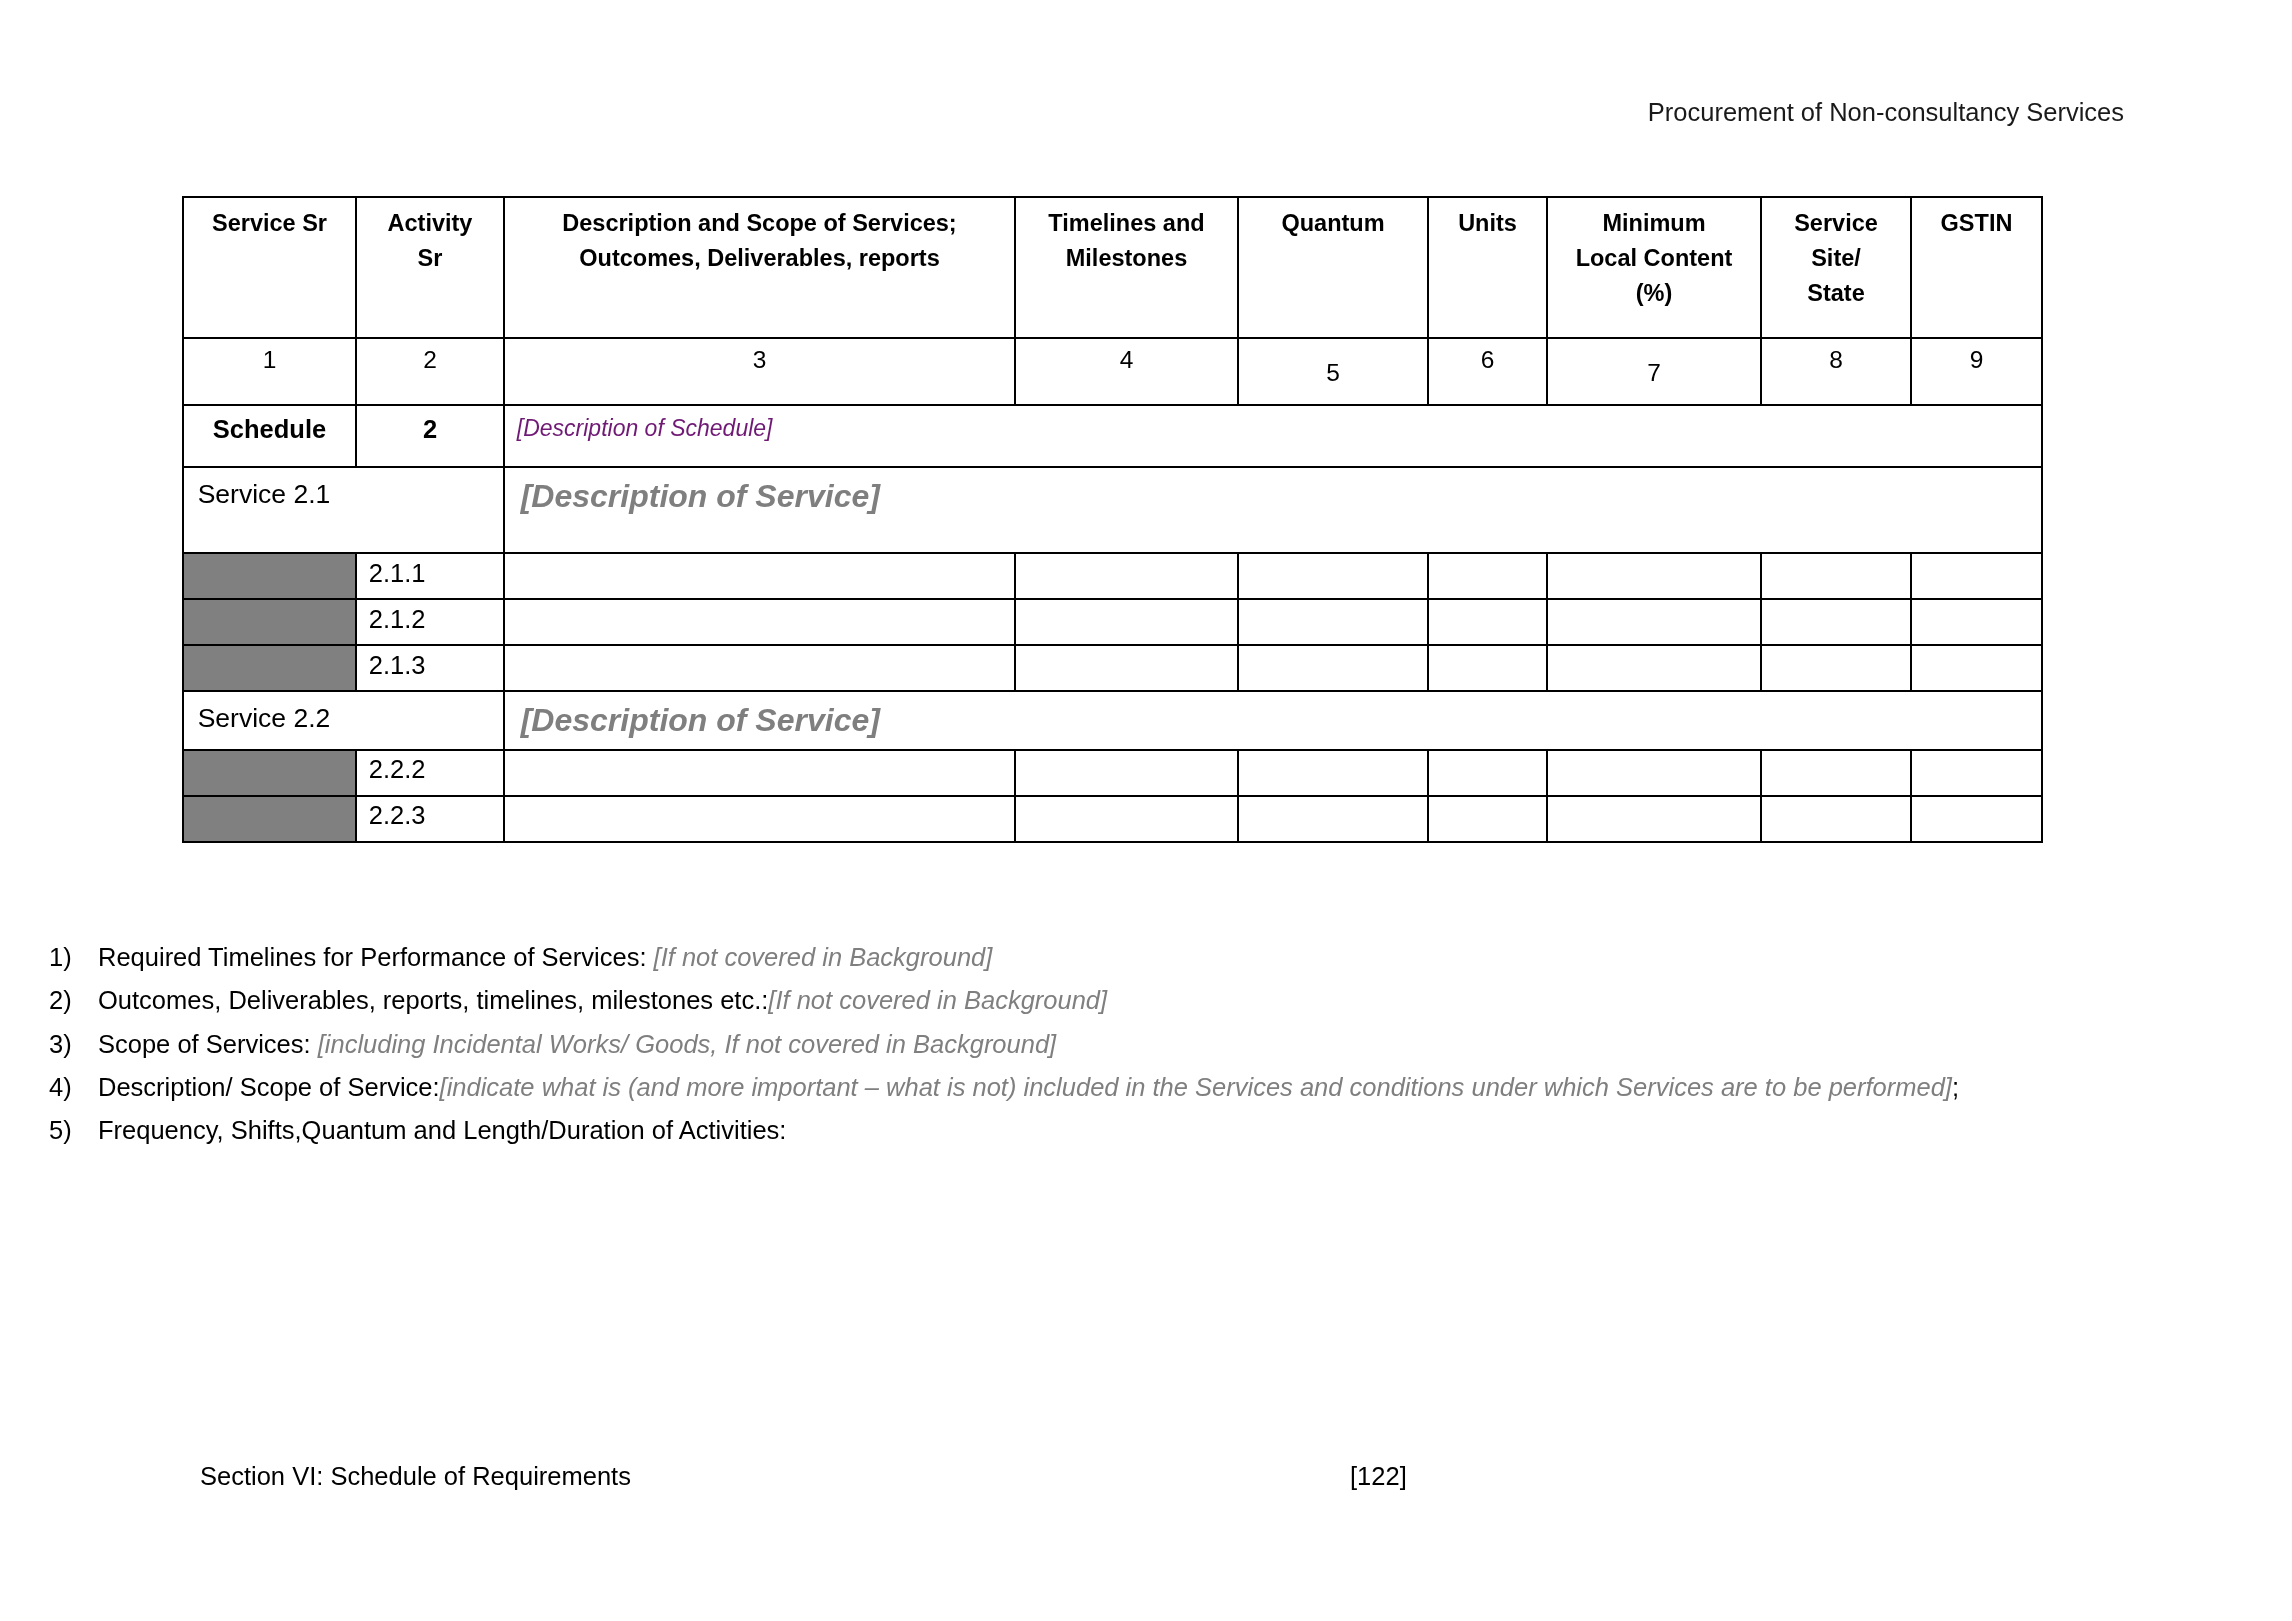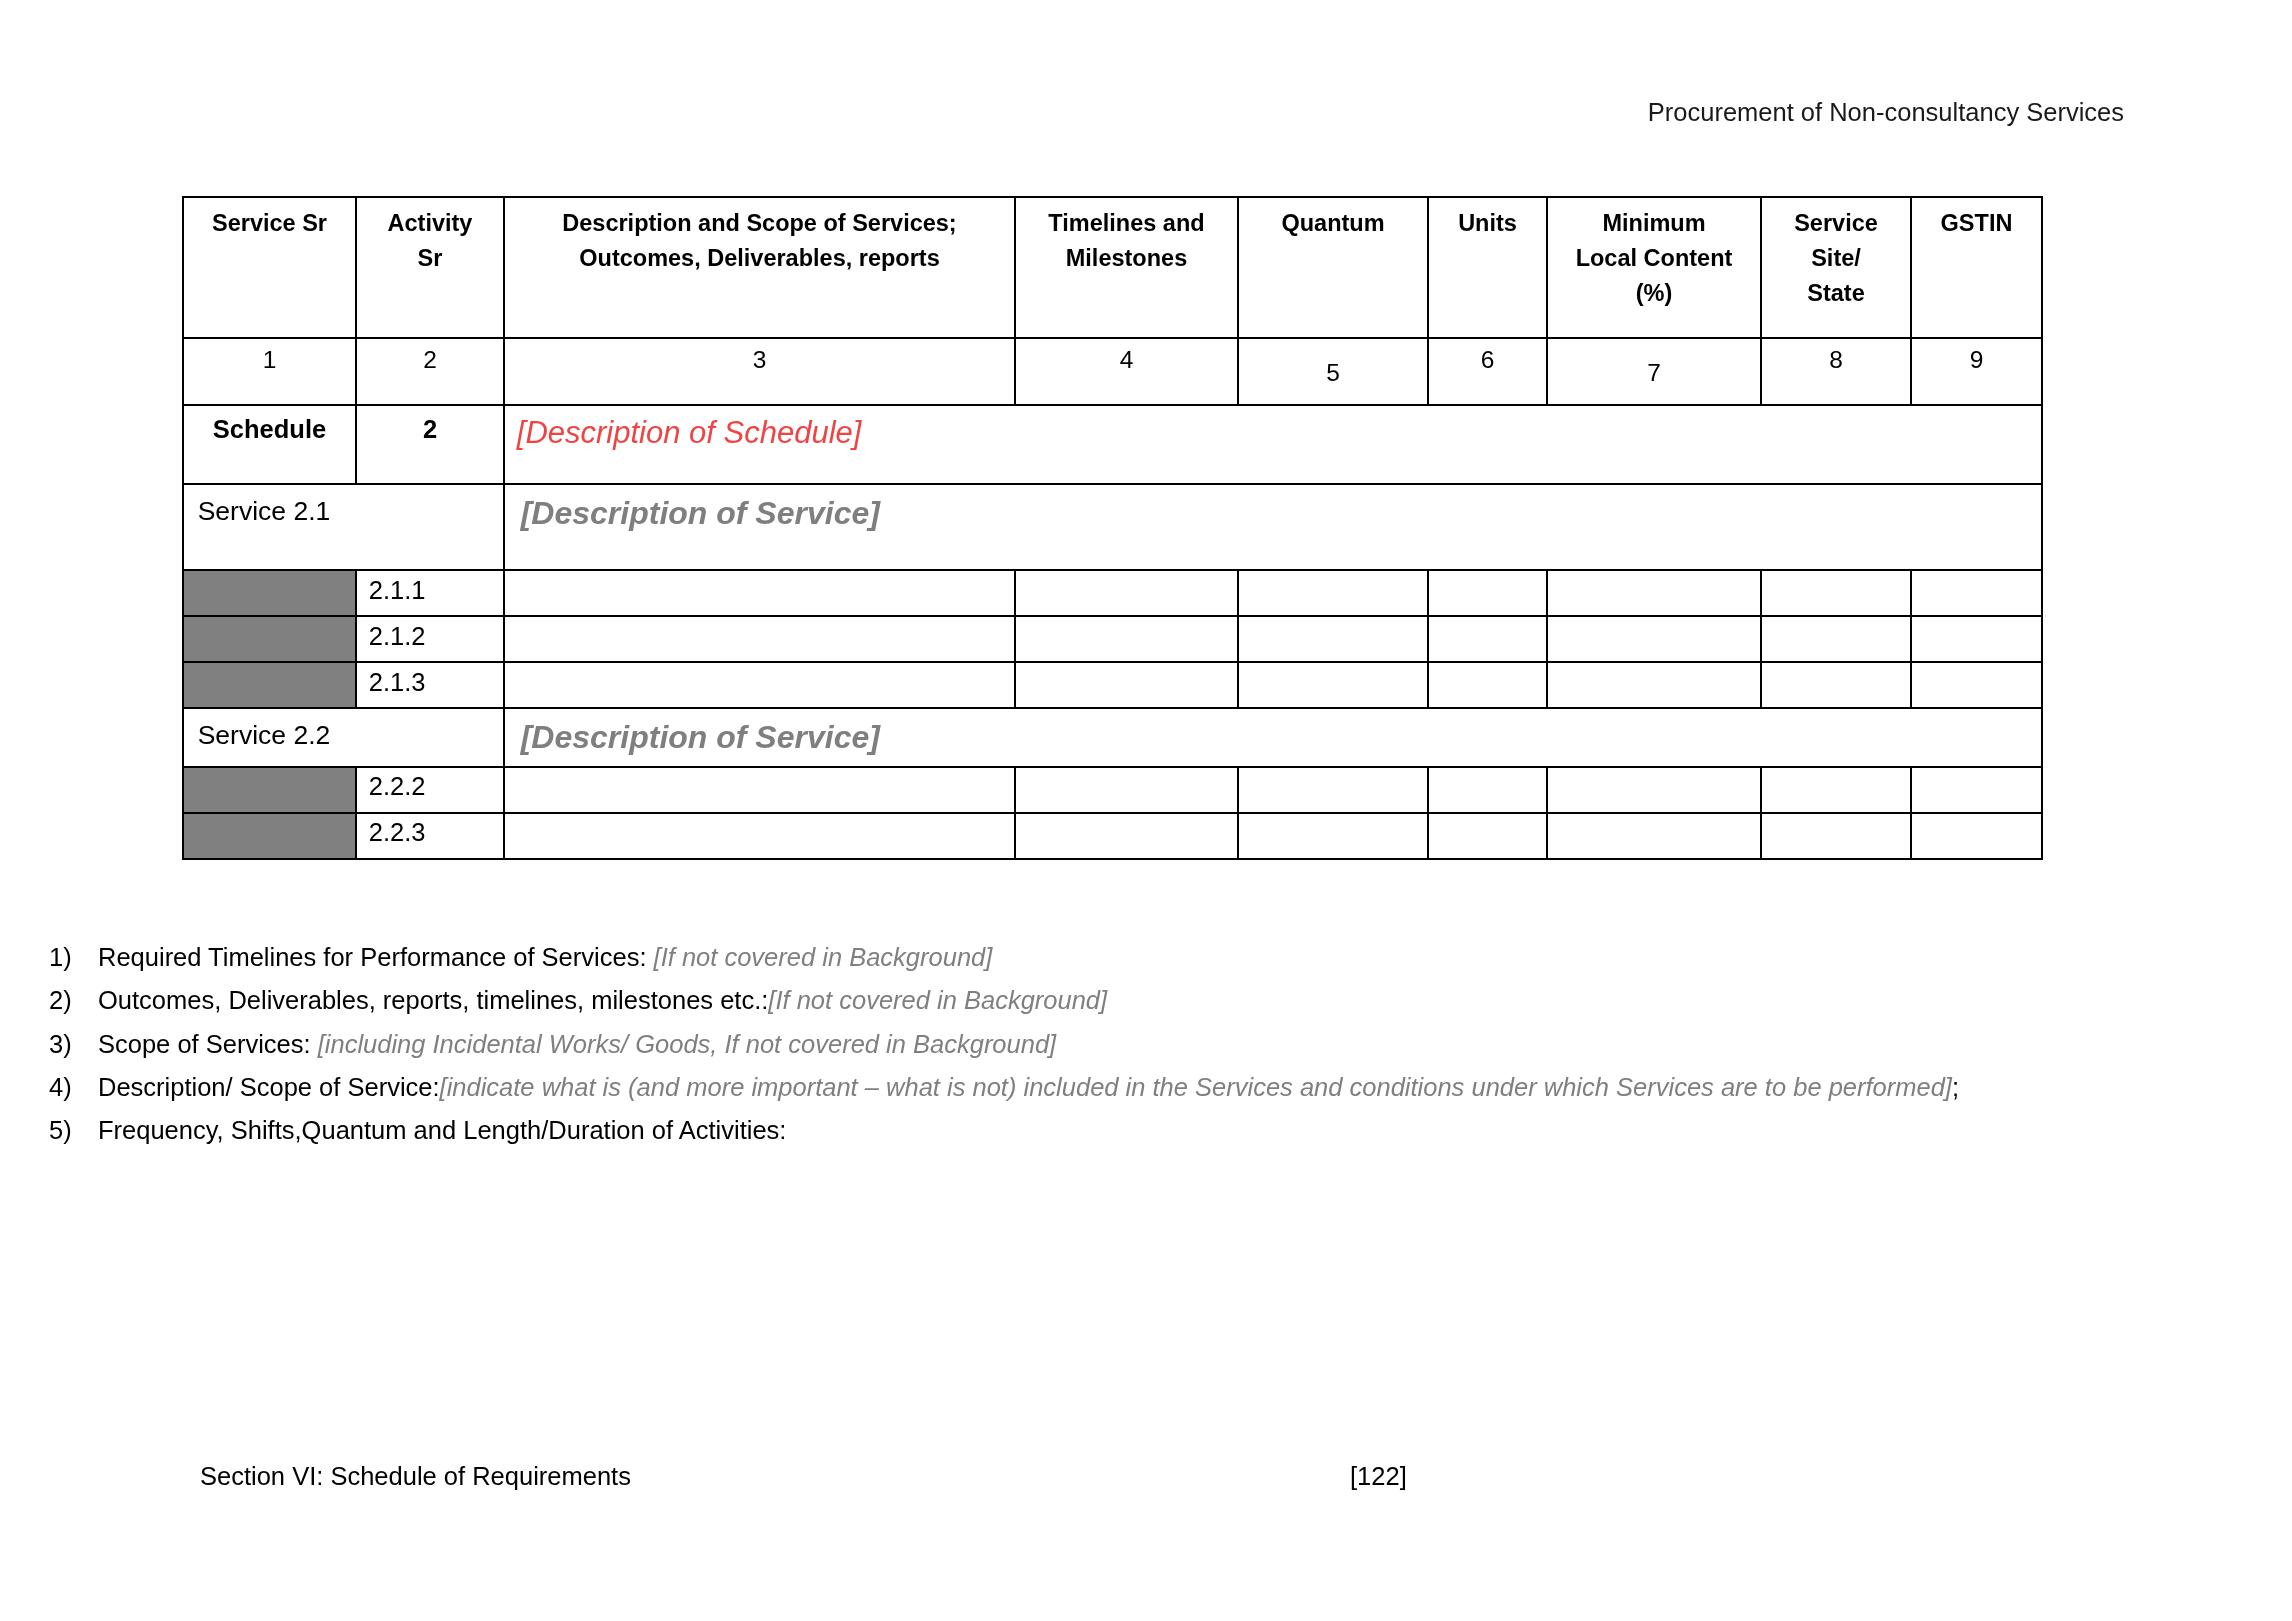--- a/index.html
+++ b/index.html
@@ -17,34 +17,34 @@
   
   table.req-table {
     position:absolute; left:182px; top:196px;
     border-collapse:collapse; table-layout:fixed; width:1859px;
   }
   table.req-table td {
     border:2px solid #000000; vertical-align:top; overflow:hidden;
   }
   tr.r-hdr  { height:141px;padding-left:26px; }
   tr.r-num  { height:67px; }
-  tr.r-sch  { height:79px; }
+  tr.r-sch  { height:62px; }
   tr.r-svc  { height:86px; }
   tr.r-act  { height:46px; }
   tr.r-svc2 { height:48px; }
 
   td.th {
     font-weight:bold; text-align:center; font-size:23.5px;
     line-height:1.5; white-space:pre-line; padding:7.8px 5.9px 0 5.9px;
   }
   td.num { text-align:center; font-size:24.5px; padding-top:6.9px; }
   td.num-low { padding-top:19.6px; }
   td.bold-c { font-weight:bold; text-align:center; font-size:25.5px; padding-top:8.8px; }
   td.ph {
-    font-style:italic; color:#ef4444; font-size:31px; padding:8.8px 11.8px;
+    font-style:italic; color:#701a75; font-size:23px; padding:8.8px 11.8px;
   }
   td.svc-label { font-size:26.5px; padding:10.8px 13.7px; }
   td.ph-b {
     font-style:italic; font-weight:bold; color:#7f7f7f;
     font-size:32px; padding:9.8px 15.7px;
   }
   td.act-num { font-size:25.5px; padding:4.9px 11.8px;border-radius:6px; }
   td.shade { background:#808080; }
   td.empty { background:#ffffff; }
 

